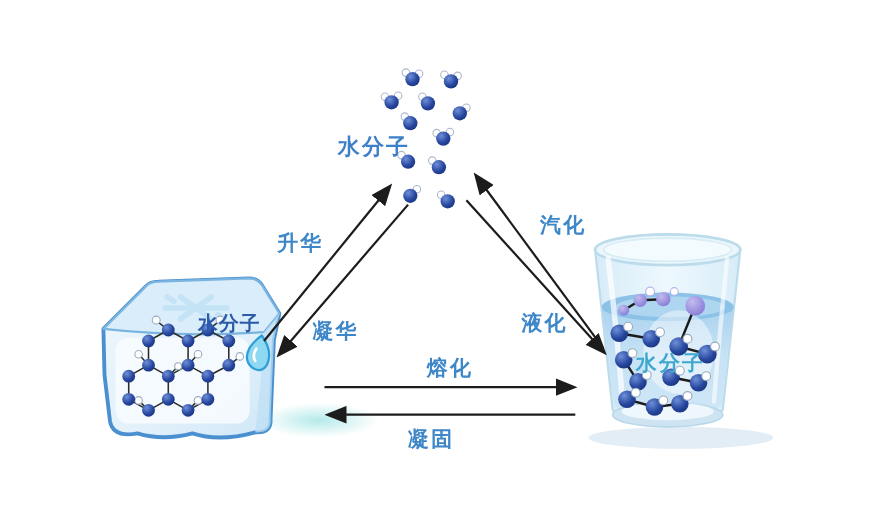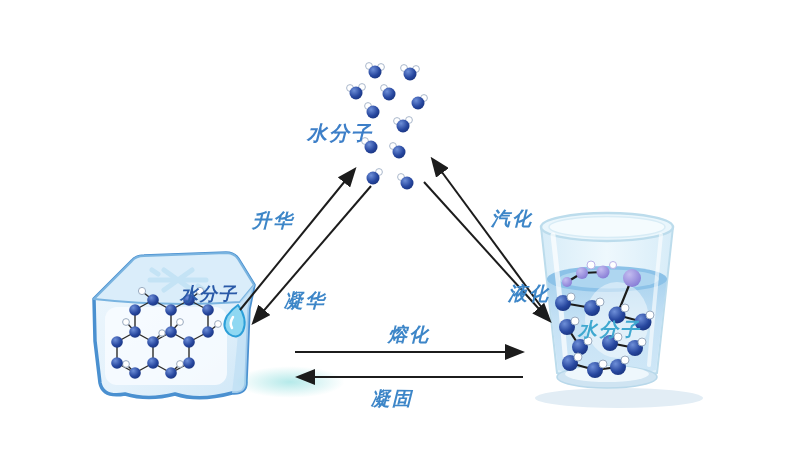--- a/index.html
+++ b/index.html
@@ -3,29 +3,29 @@
 <meta charset="utf-8">
 <style>
   html,body{margin:0;padding:0;background:#ffffff;}
   #stage{
     position:relative;width:800px;height:463px;background:#ffffff;overflow:hidden;
     font-family:"Liberation Sans",sans-serif;
   }
   .abs{position:absolute;}
   .lbl{
     position:absolute;font-weight:bold;font-size:19px;letter-spacing:2px;
-    color:#3d86c8;white-space:nowrap;user-select:none;font-style:italic;
+    color:#3d86c8;white-space:nowrap;user-select:none;
   }
   #vapor-label{left:307px;top:120px;font-size:20px;color:#3d7fc8;}
   #ice-label{left:180px;top:282px;font-size:18px;color:#2a5aa8;letter-spacing:1px;}
   #water-label{left:578px;top:317px;font-size:19px;color:#3fa8d0;}
   #lbl-sublimation{left:252px;top:208px;}
   #lbl-deposition{left:284px;top:288px;}
-  #lbl-vaporization{left:491px;top:206px;}
-  #lbl-liquefaction{left:474px;top:281px;margin-left:34px;}
+  #lbl-vaporization{left:491px;top:192px;}
+  #lbl-liquefaction{left:474px;top:281px;}
   #lbl-melting{left:388px;top:322px;}
   #lbl-freezing{left:371px;top:386px;}
   svg{display:block;}
 </style>
 </head>
 <body>
 
 <div id="stage">
 
   <div class="abs" style="left:78px;top:243px;width:186px;height:170px;">

